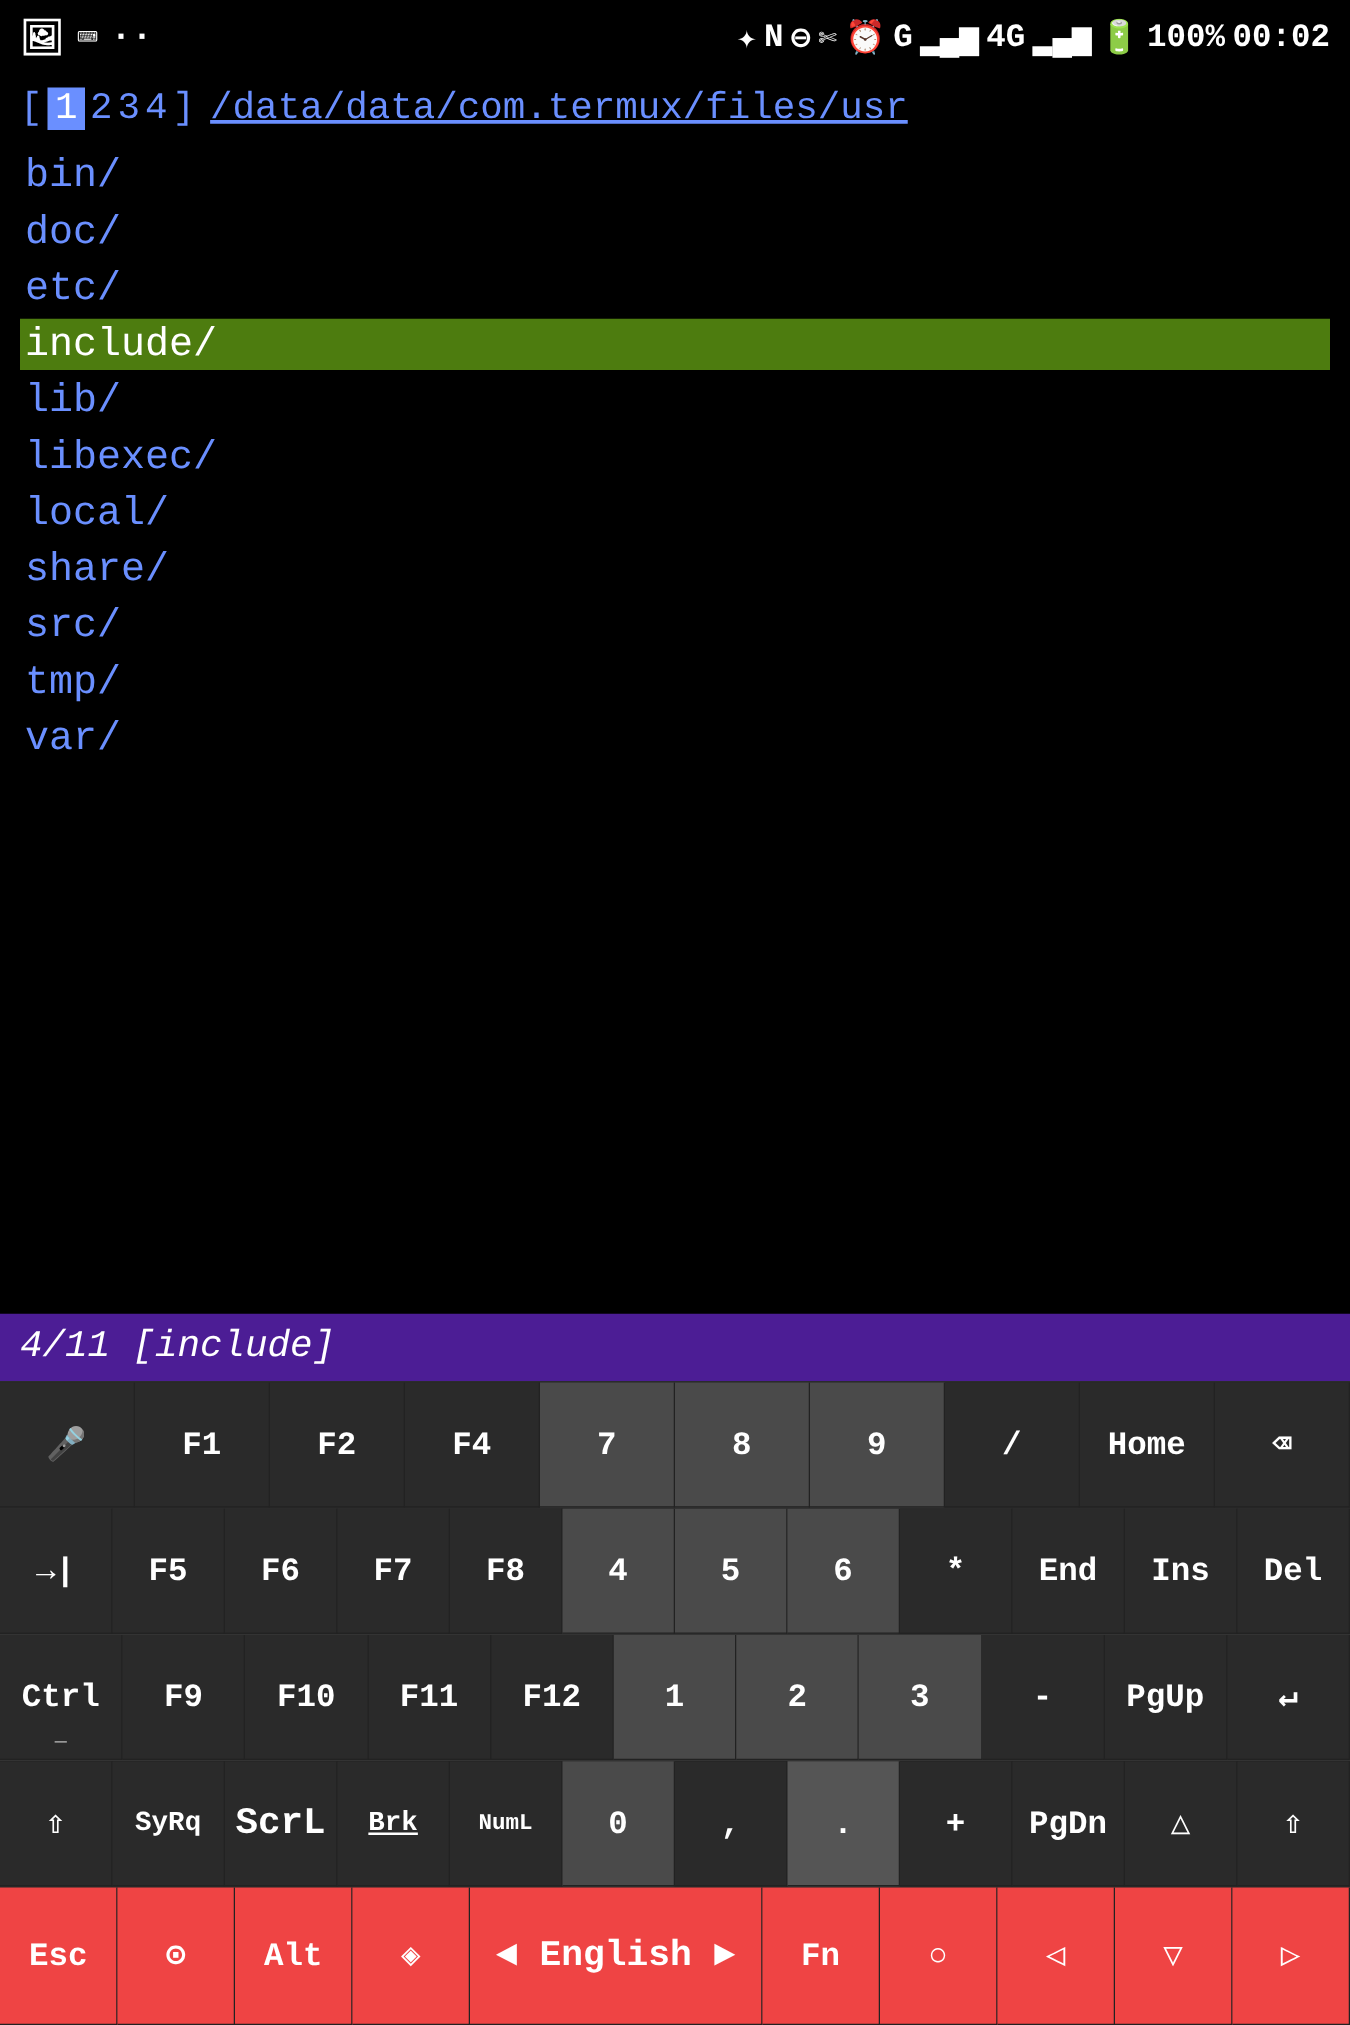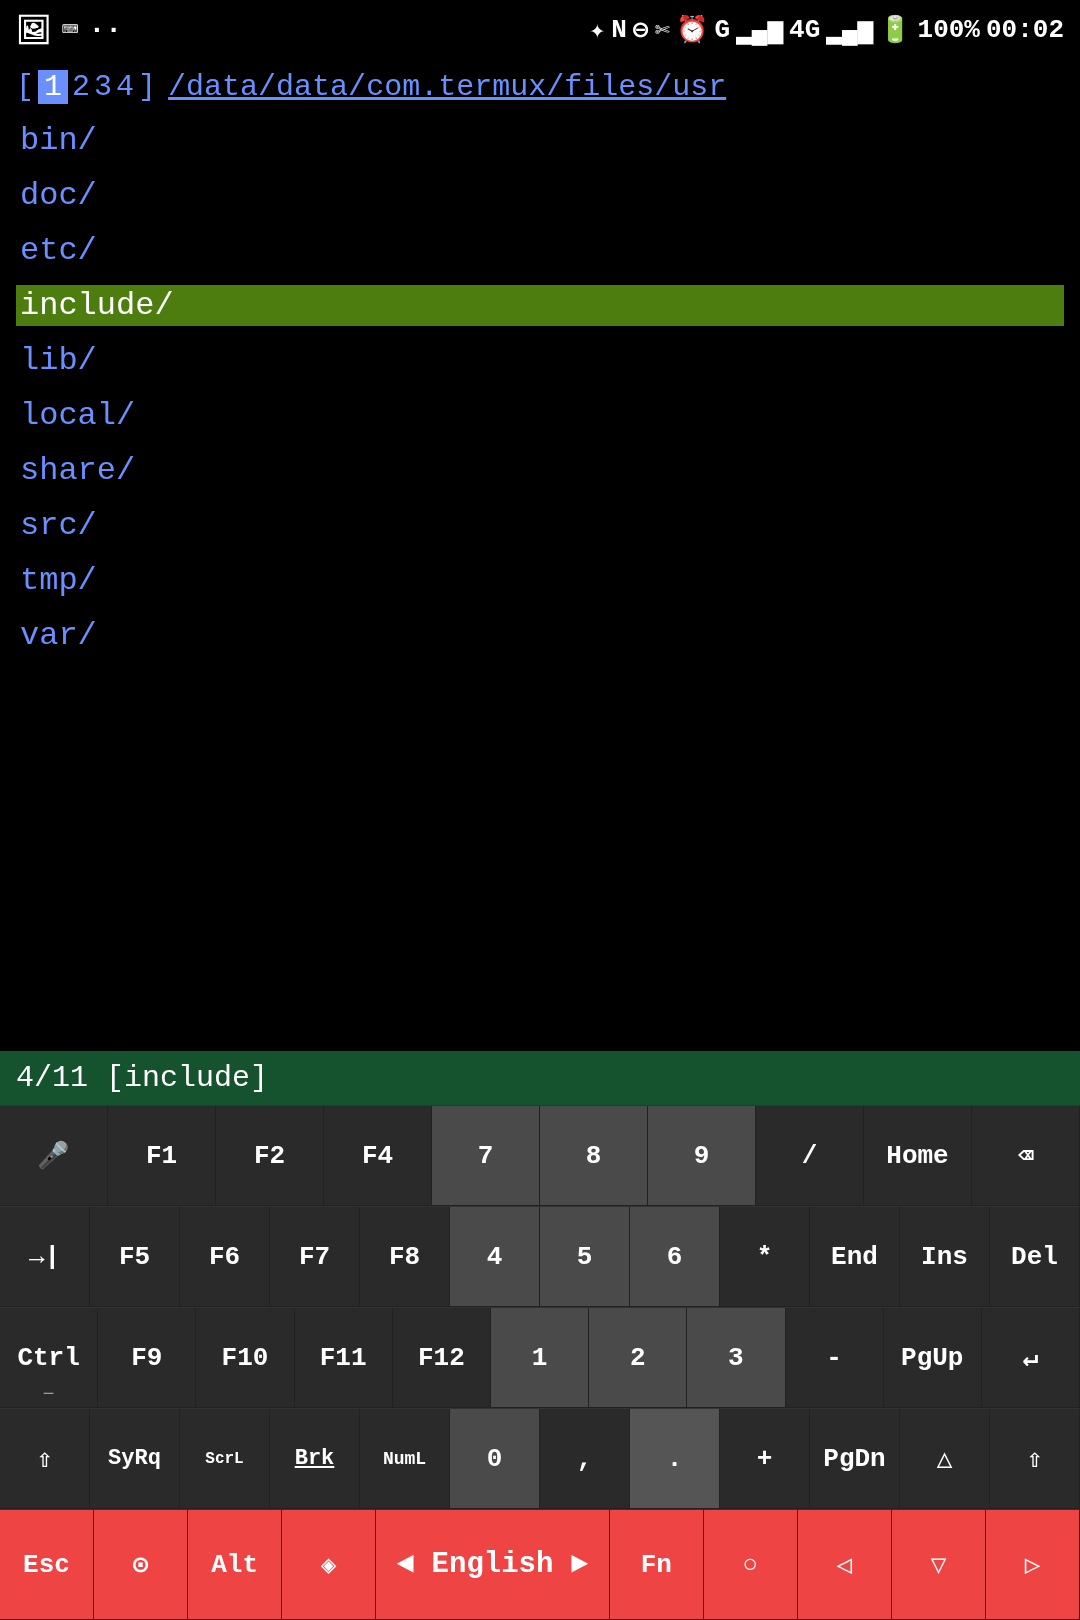--- a/index.html
+++ b/index.html
@@ -71,41 +71,42 @@
 
     #tab-bar .path {
       color: #6a8fff;
       margin-left: 8px;
       text-decoration: underline;
     }
 
     #file-list {
       display: flex;
       flex-direction: column;
-      gap: 14px;
+      gap: 4px;
       font-size: 32px;
       color: #6a8fff;
     }
 
     .file-item {
       padding: 2px 4px;
       color: #6a8fff;
     }
 
     .file-item.selected {
       background: #4d7c0f;
       color: #fff;
     }
 
     #status-line {
       color: #fff;
       font-size: 30px;
       padding: 10px 16px;
-      background: #14532d;
+      background: #4c1d95;
       flex-shrink: 0;
+      font-style: italic;
     }
 
     
     #keyboard {
       background: #1a1a1a;
       flex-shrink: 0;
     }
 
     .kb-row {
       display: flex;
@@ -193,20 +194,21 @@
     <span>]</span>
     <span class="path">/data/data/com.termux/files/usr</span>
   </div>
 
   <div id="file-list">
     <div class="file-item">bin/</div>
     <div class="file-item">doc/</div>
     <div class="file-item">etc/</div>
     <div class="file-item selected">include/</div>
     <div class="file-item">lib/</div>
+    <div class="file-item">libexec/</div>
     <div class="file-item">local/</div>
     <div class="file-item">share/</div>
     <div class="file-item">src/</div>
     <div class="file-item">tmp/</div>
     <div class="file-item">var/</div>
   </div>
 </div>
 
 <div id="status-line">4/11 [include]</div>
 
@@ -250,21 +252,21 @@
     <div class="kb-key number">2</div>
     <div class="kb-key number">3</div>
     <div class="kb-key dark">-</div>
     <div class="kb-key dark">PgUp</div>
     <div class="kb-key dark">↵</div>
   </div>
 
   <div class="kb-row">
     <div class="kb-key dark">⇧</div>
     <div class="kb-key dark" style="font-size:22px;">SyRq</div>
-    <div class="kb-key dark" style="font-size:16px;">ScrL</div>
+    <div class="kb-key dark" style="font-size:30px;">ScrL</div>
     <div class="kb-key dark" style="font-size:22px;text-decoration:underline;">Brk</div>
     <div class="kb-key dark" style="font-size:18px;">NumL</div>
     <div class="kb-key number">0</div>
     <div class="kb-key dark">,</div>
     <div class="kb-key" style="background:#555;">.</div>
     <div class="kb-key dark">+</div>
     <div class="kb-key dark">PgDn</div>
     <div class="kb-key dark">△</div>
     <div class="kb-key dark">⇧</div>
   </div>

